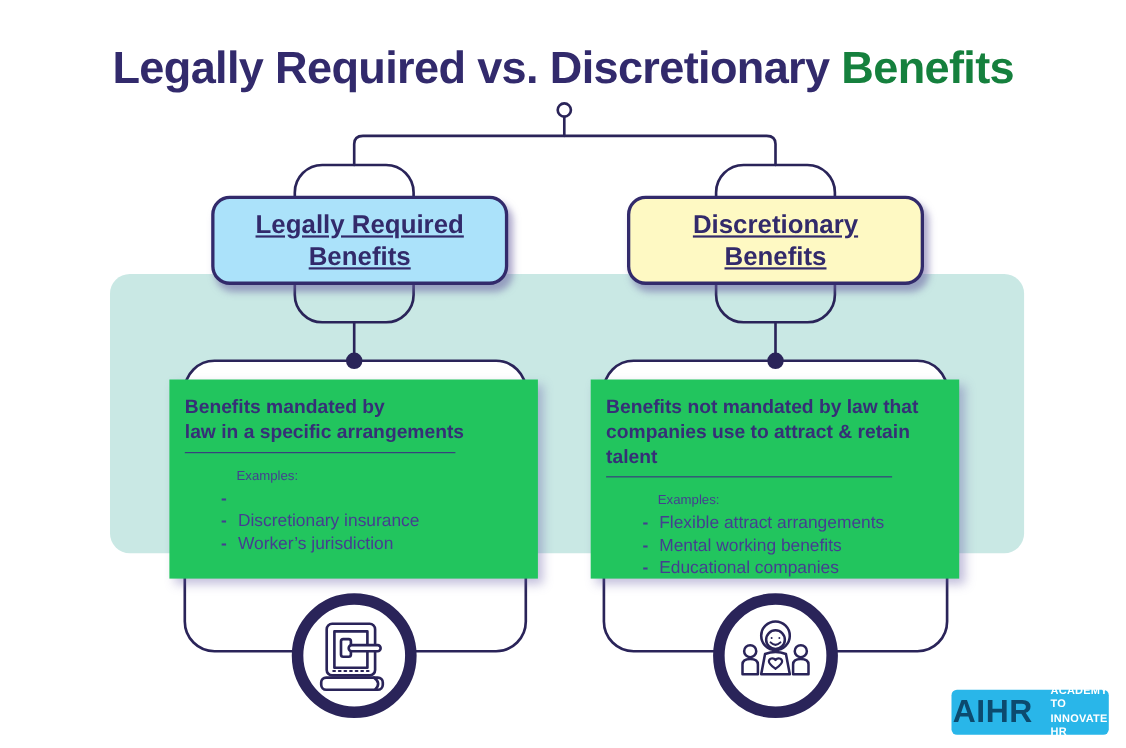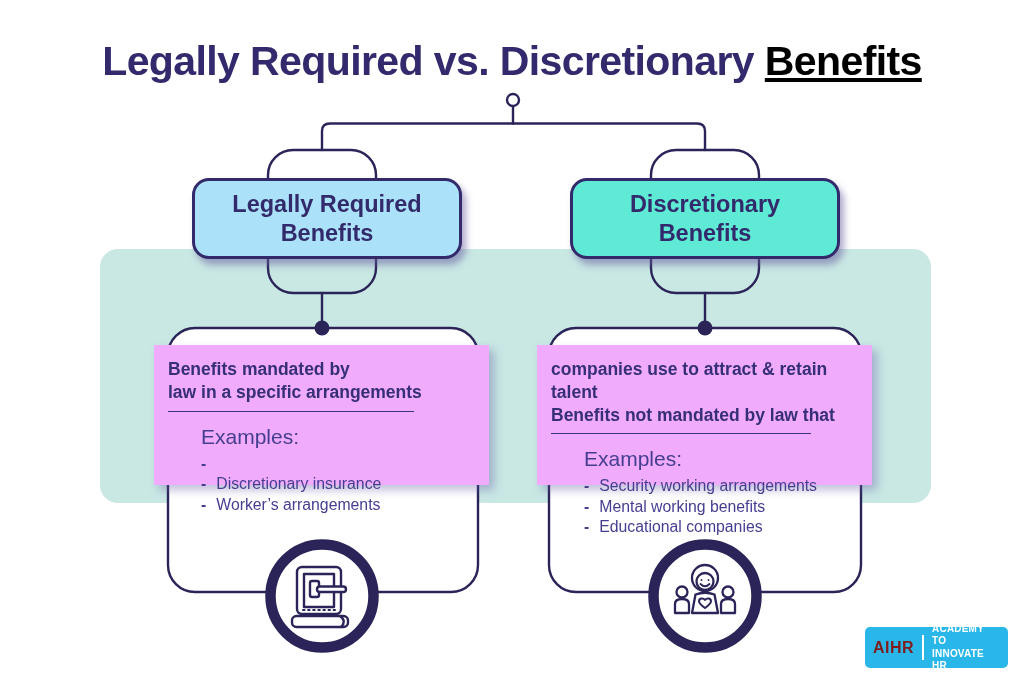--- a/index.html
+++ b/index.html
@@ -9,65 +9,65 @@
     -webkit-font-smoothing:antialiased;
   }
   .stage{position:absolute;inset:0;width:1024px;height:680px;}
 
   
   .title{
     position:absolute;left:0;top:38px;width:1024px;text-align:center;
     font-size:41px;font-weight:800;letter-spacing:-0.6px;color:#322A6C;z-index:4;
     white-space:nowrap;
   }
-  .title .hl{color:#000000;text-decoration:underline;}
+  .title .hl{color:#15803d;}
 
   
   .band{
     position:absolute;left:100px;top:249px;width:831px;height:254px;
     background:#C9E8E4;border-radius:18px;z-index:0;
   }
 
   
   svg.wires{position:absolute;left:0;top:0;z-index:1;}
 
   
   .pill{
     position:absolute;top:178px;width:270px;height:81px;box-sizing:border-box;
     border:3px solid #322A6B;border-radius:17px;z-index:3;
     display:flex;align-items:center;justify-content:center;text-align:center;
     font-size:23.5px;font-weight:800;line-height:1.22;color:#322A6B;
     box-shadow:4px 6px 7px rgba(106,96,160,0.55);
   }
   .pill.left{left:192px;background:#ABE2FA;}
-  .pill.right{left:570px;background:#5eead4;}
-  .pill span{display:block;padding:0 22px;}
+  .pill.right{left:570px;background:#fef9c3;}
+  .pill span{display:block;padding:0 22px;text-decoration:underline;}
 
   
   .card{
-    position:absolute;top:345px;width:335px;height:140px;box-sizing:border-box;
-    background:#f0abfc;z-index:2;padding:13px 14px 0 14px;
+    position:absolute;top:345px;width:335px;height:181px;box-sizing:border-box;
+    background:#22c55e;z-index:2;padding:13px 14px 0 14px;
     box-shadow:5px 5px 9px rgba(100,90,165,0.40);
   }
   .card.left{left:154px;}
   .card.right{left:537px;}
   .card-head{font-size:17.5px;font-weight:800;color:#362F77;line-height:1.3;}
   .card-rule{width:246px;border:none;border-top:1.7px solid #3A3380;margin:7px 0 13px 0;}
   .card.right .card-rule{width:260px;}
-  .examples-label{margin-left:33px;font-size:21px;color:#453E90;margin-bottom:5px;}
+  .examples-label{margin-left:47px;font-size:12px;color:#453E90;margin-bottom:5px;}
   .example-row{display:flex;margin-left:33px;font-size:15.8px;line-height:20.6px;color:#453E90;}
   .example-row .dash{font-weight:800;margin-right:10px;}
 
   
   .logo{
     position:absolute;left:865px;top:627px;width:143px;height:41px;box-sizing:border-box;
     background:#29B6E9;border-radius:5px;z-index:4;
     display:flex;align-items:center;justify-content:center;gap:8px;padding:0 8px;
   }
-  .logo .brand{font-size:16px;font-weight:800;color:#7f1d1d;letter-spacing:0.5px;}
+  .logo .brand{font-size:29px;font-weight:800;color:#0c4a6e;letter-spacing:0.5px;}
   .logo .div{width:2px;height:25px;background:#fff;}
   .logo .tag{font-size:10px;font-weight:800;color:#fff;line-height:1.25;letter-spacing:0.2px;}
 </style>
 </head>
 <body>
 
 <div class="stage">
 
   <div class="title"><span>Legally Required vs. Discretionary </span><span class="hl">Benefits</span></div>
 
@@ -138,34 +138,34 @@
     <div class="examples-label">Examples:</div>
     <div class="example-row">
       <span class="dash">-</span>
     </div>
     <div class="example-row">
       <span class="dash">-</span>
       <span>Discretionary insurance</span>
     </div>
     <div class="example-row">
       <span class="dash">-</span>
-      <span>Worker’s arrangements</span>
+      <span>Worker’s jurisdiction</span>
     </div>
   </div>
 
   <div class="card right">
     <div class="card-head">
+      <div>Benefits not mandated by law that</div>
       <div>companies use to attract &amp; retain talent</div>
-      <div>Benefits not mandated by law that</div>
     </div>
     <hr class="card-rule">
     <div class="examples-label">Examples:</div>
     <div class="example-row">
       <span class="dash">-</span>
-      <span>Security working arrangements</span>
+      <span>Flexible attract arrangements</span>
     </div>
     <div class="example-row">
       <span class="dash">-</span>
       <span>Mental working benefits</span>
     </div>
     <div class="example-row">
       <span class="dash">-</span>
       <span>Educational companies</span>
     </div>
   </div>

